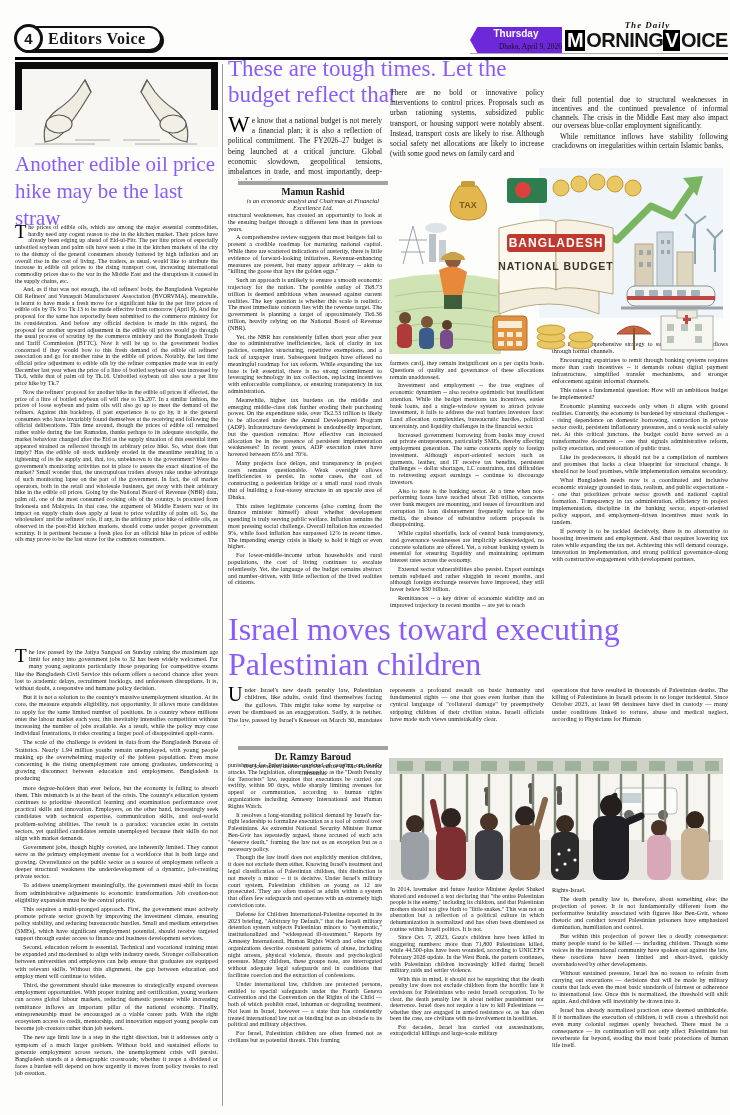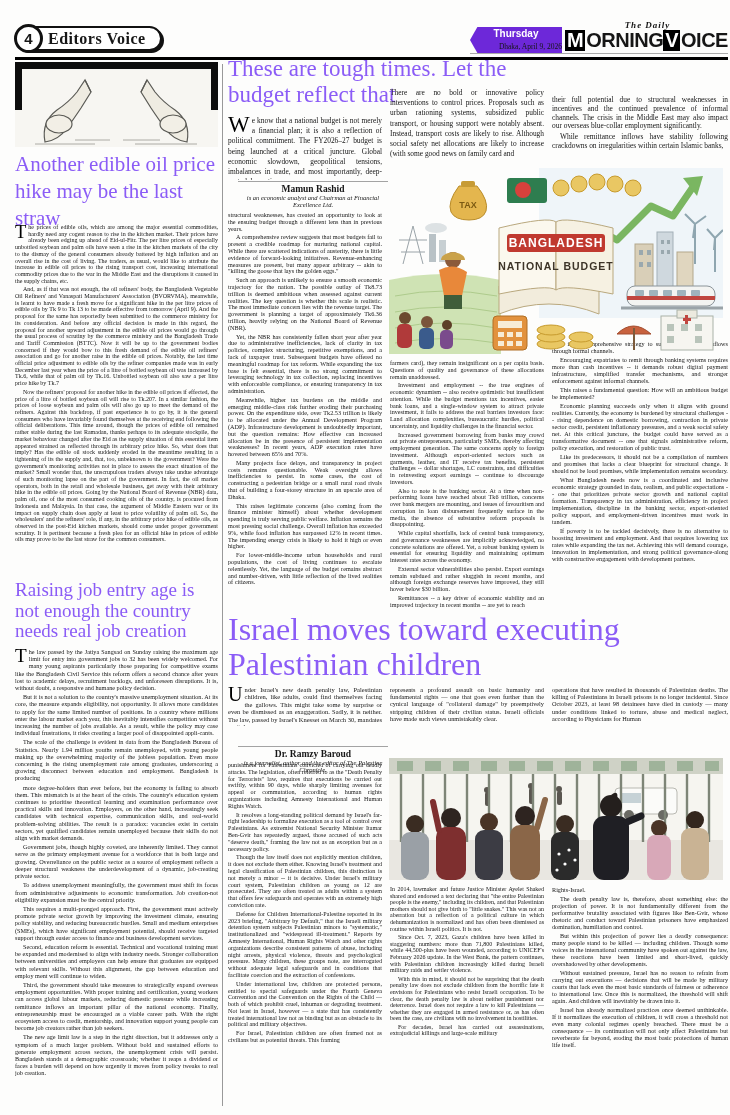--- a/index.html
+++ b/index.html
@@ -43,21 +43,21 @@
 
   
   .op-h1 { left:15px; top:151px; width:206px; font-size:21px; line-height:27px; }
   .op-body1 { left:15px; top:224px; width:203px; height:352px; font-size:6px; line-height:6.7px; }
   .op-h2 { left:15px; top:580px; width:208px; font-size:19px; line-height:20.5px; }
   .op-body2 { left:15px; top:648px; width:203px; height:448px; font-size:6.2px; line-height:7.2px; }
 
   
   .main-hl { left:228px; top:56px; width:345px; font-size:23px; line-height:26px; }
   .m-lead { left:228px; top:116px; width:154px; height:64px; font-size:7.4px; line-height:10.2px; }
-  .byline { text-align:center; border-top:1px solid #a3a3a3; padding-top:2px; }
+  .byline { text-align:center; border-top:4px solid #a3a3a3; padding-top:2px; }
   .byline .bn { font-size:9.5px; font-weight:bold; }
   .byline .br { font-size:6.5px; line-height:7.4px; font-style:italic; }
   .byline1 { left:238px; top:181px; width:150px; }
   .m-c1 { left:228px; top:212px; width:154px; height:400px; font-size:6.2px; line-height:6.8px; }
   .m-c2t { left:390px; top:88px; width:154px; height:140px; font-size:7.4px; line-height:10.2px; }
   .m-c2b { left:390px; top:360px; width:154px; height:252px; font-size:6.1px; line-height:6.75px; }
   .m-c3t { left:552px; top:96px; width:176px; height:62px; font-size:7.4px; line-height:8.8px; }
   .m-c3b { left:552px; top:340px; width:176px; height:272px; font-size:6.2px; line-height:7px; }
   .budget-illo { left:389px; top:168px; }
 
@@ -127,21 +127,20 @@
     </g>
   </svg>
 
   <h2 class="abs hl op-h1">Another edible oil price hike may be the last straw</h2>
   <div class="abs cols clip op-body1">
       <p><span class="dc">T</span>he prices of edible oils, which are among the major essential commodities, hardly need any cogent reason to rise in the kitchen market. Their prices have already been edging up ahead of Eid-ul-Fitr. The per litre prices of especially unbottled soybean and palm oils have seen a rise in the kitchen markets of the city to the dismay of the general consumers already battered by high inflation and an overall rise in the cost of living. The traders, as usual, would like to attribute the increase in edible oil prices to the rising transport cost, increasing international commodity prices due to the war in the Middle East and the disruptions it caused in the supply chains, etc.</p>
       <p>And, as if that was not enough, the oil refiners' body, the Bangladesh Vegetable Oil Refiners' and Vanaspati Manufacturers' Association (BVORVMA), meanwhile, is learnt to have made a fresh move for a significant hike in the per litre prices of edible oils by Tk 9 to Tk 13 to be made effective from tomorrow (April 9). And the proposal for the same has reportedly been submitted to the commerce ministry for its consideration. And before any official decision is made in this regard, the proposal for another upward adjustment in the edible oil prices would go through the usual process of scrutiny by the commerce ministry and the Bangladesh Trade and Tariff Commission (BTTC). Now it will be up to the government bodies concerned if they would bow to this fresh demand of the edible oil refiners' association and go for another raise in the edible oil prices. Notably, the last time official price adjustment to edible oils by the refiner companies made was in early December last year when the price of a litre of bottled soybean oil was increased by Tk.6, while that of palm oil by Tk.16. Unbottled soybean oil also saw a per litre price hike by Tk.7</p>
       <p>Now the refiners' proposal for another hike in the edible oil prices if effected, the price of a litre of bottled soybean oil will rise to Tk.207. In a similar fashion, the prices of loose soybean and palm oils will also go up to meet the demand of the refiners. Against this backdrop, if past experience is to go by, it is the general consumers who have invariably found themselves at the receiving end following the official deliberations. This time around, though the prices of edible oil remained rather stable during the last Ramadan, thanks perhaps to its adequate stockpile, the market behaviour changed after the Eid as the supply situation of this essential item appeared strained as reflected through its arbitrary price hike. So, what does that imply? Has the edible oil stock suddenly eroded in the meantime resulting in a tightening of its the supply and, that, too, unbeknown to the government? Were the government's monitoring activities not in place to assess the exact situation of the market? Small wonder that, the unscrupulous traders always take undue advantage of such monitoring lapse on the part of the government. In fact, the oil market operators, both in the retail and wholesale business, get away with their arbitrary hike in the edible oil prices. Going by the National Board of Revenue (NBR) data, palm oil, one of the most consumed cooking oils of the country, is procured from Indonesia and Malaysia. In that case, the argument of Middle Eastern war or its impact on supply chain does apply at least to price volatility of palm oil. So, the wholesalers' and the refiners' role, if any, in the arbitrary price hike of edible oils, as observed in the post-Eid kitchen markets, should come under proper government scrutiny. It is pertinent because a fresh plea for an official hike in prices of edible oils may prove to be the last straw for the common consumers.</p>
     </div>
 
-  <h2 class="abs hl op-h2">Raising job entry age is not enough the country needs real job creation</h2>
   <div class="abs cols clip op-body2">
       <p><span class="dc">T</span>he law passed by the Jatiya Sangsad on Sunday raising the maximum age limit for entry into government jobs to 32 has been widely welcomed. For many young aspirants particularly those preparing for competitive exams like the Bangladesh Civil Service this reform offers a second chance after years lost to academic delays, recruitment backlogs, and unforeseen disruptions. It is, without doubt, a responsive and humane policy decision.</p>
       <p>But it is not a solution to the country's massive unemployment situation. At its core, the measure expands eligibility, not opportunity. It allows more candidates to apply for the same limited number of positions. In a country where millions enter the labour market each year, this inevitably intensifies competition without increasing the number of jobs available. As a result, while the policy may case individual frustrations, it risks creating a larger pool of disappointed appli-cants.</p>
       <p>The scale of the challenge is evident in data from the Bangladesh Bureau of Statistics. Nearly 1.94 million youths remain unemployed, with young people making up the overwhelming majority of the jobless population. Even more concerning is the rising unemployment rate among graduates, underscoring a growing disconnect between education and employment. Bangladesh is producing</p>
       <p>more degree-holders than ever before, but the economy is failing to absorb them. This mismatch is at the heart of the crisis. The country's education system continues to prioritise theoretical learning and examination performance over practical skills and innovation. Employers, on the other hand, increasingly seek candidates with technical expertise, communication skills, and real-world problem-solving abilities. The result is a paradox: vacancies exist in certain sectors, yet qualified candidates remain unemployed because their skills do not align with market demands.</p>
       <p>Government jobs, though highly coveted, are inherently limited. They cannot serve as the primary employment avenue for a workforce that is both large and growing. Overreliance on the public sector as a source of employment reflects a deeper structural weakness the underdevelopment of a dynamic, job-creating private sector.</p>
       <p>To address unemployment meaningfully, the government must shift its focus from administrative adjustments to economic transformation. Job creation-not eligibility expansion must be the central priority.</p>
       <p>This requires a multi-pronged approach. First, the government must actively promote private sector growth by improving the investment climate, ensuring policy stability, and reducing bureaucratic hurdles. Small and medium enterprises (SMEs), which have significant employment potential, should receive targeted support through easier access to finance and business development services.</p>
       <p>Second, education reform is essential. Technical and vocational training must be expanded and modernised to align with industry needs. Stronger collaboration between universities and employers can help ensure that graduates are equipped with relevant skills. Without this alignment, the gap between education and employ ment will continue to widen.</p>
       <p>Third, the government should take measures to strategically expand overseas employment opportunities. With proper training and certification, young workers can access global labour markets, reducing domestic pressure while increasing remittance inflows an important pillar of the national economy. Finally, entrepreneurship must be encouraged as a viable career path. With the right ecosystem access to credit, mentorship, and innovation support young people can become job creators rather than job seekers.</p>

